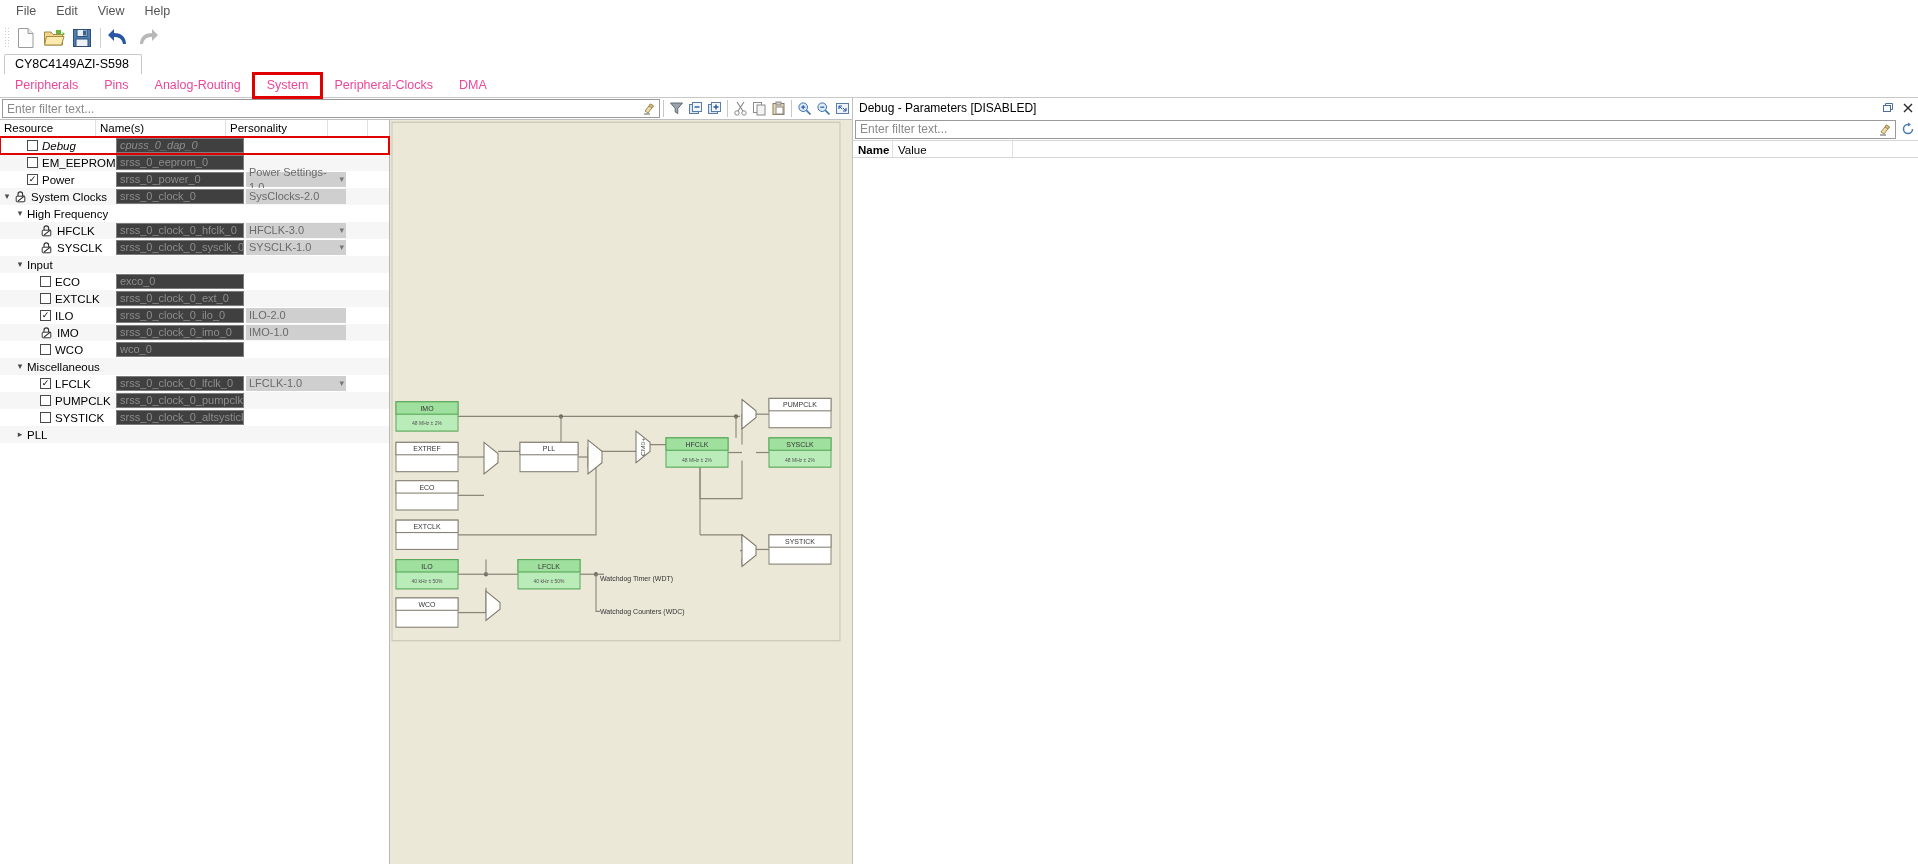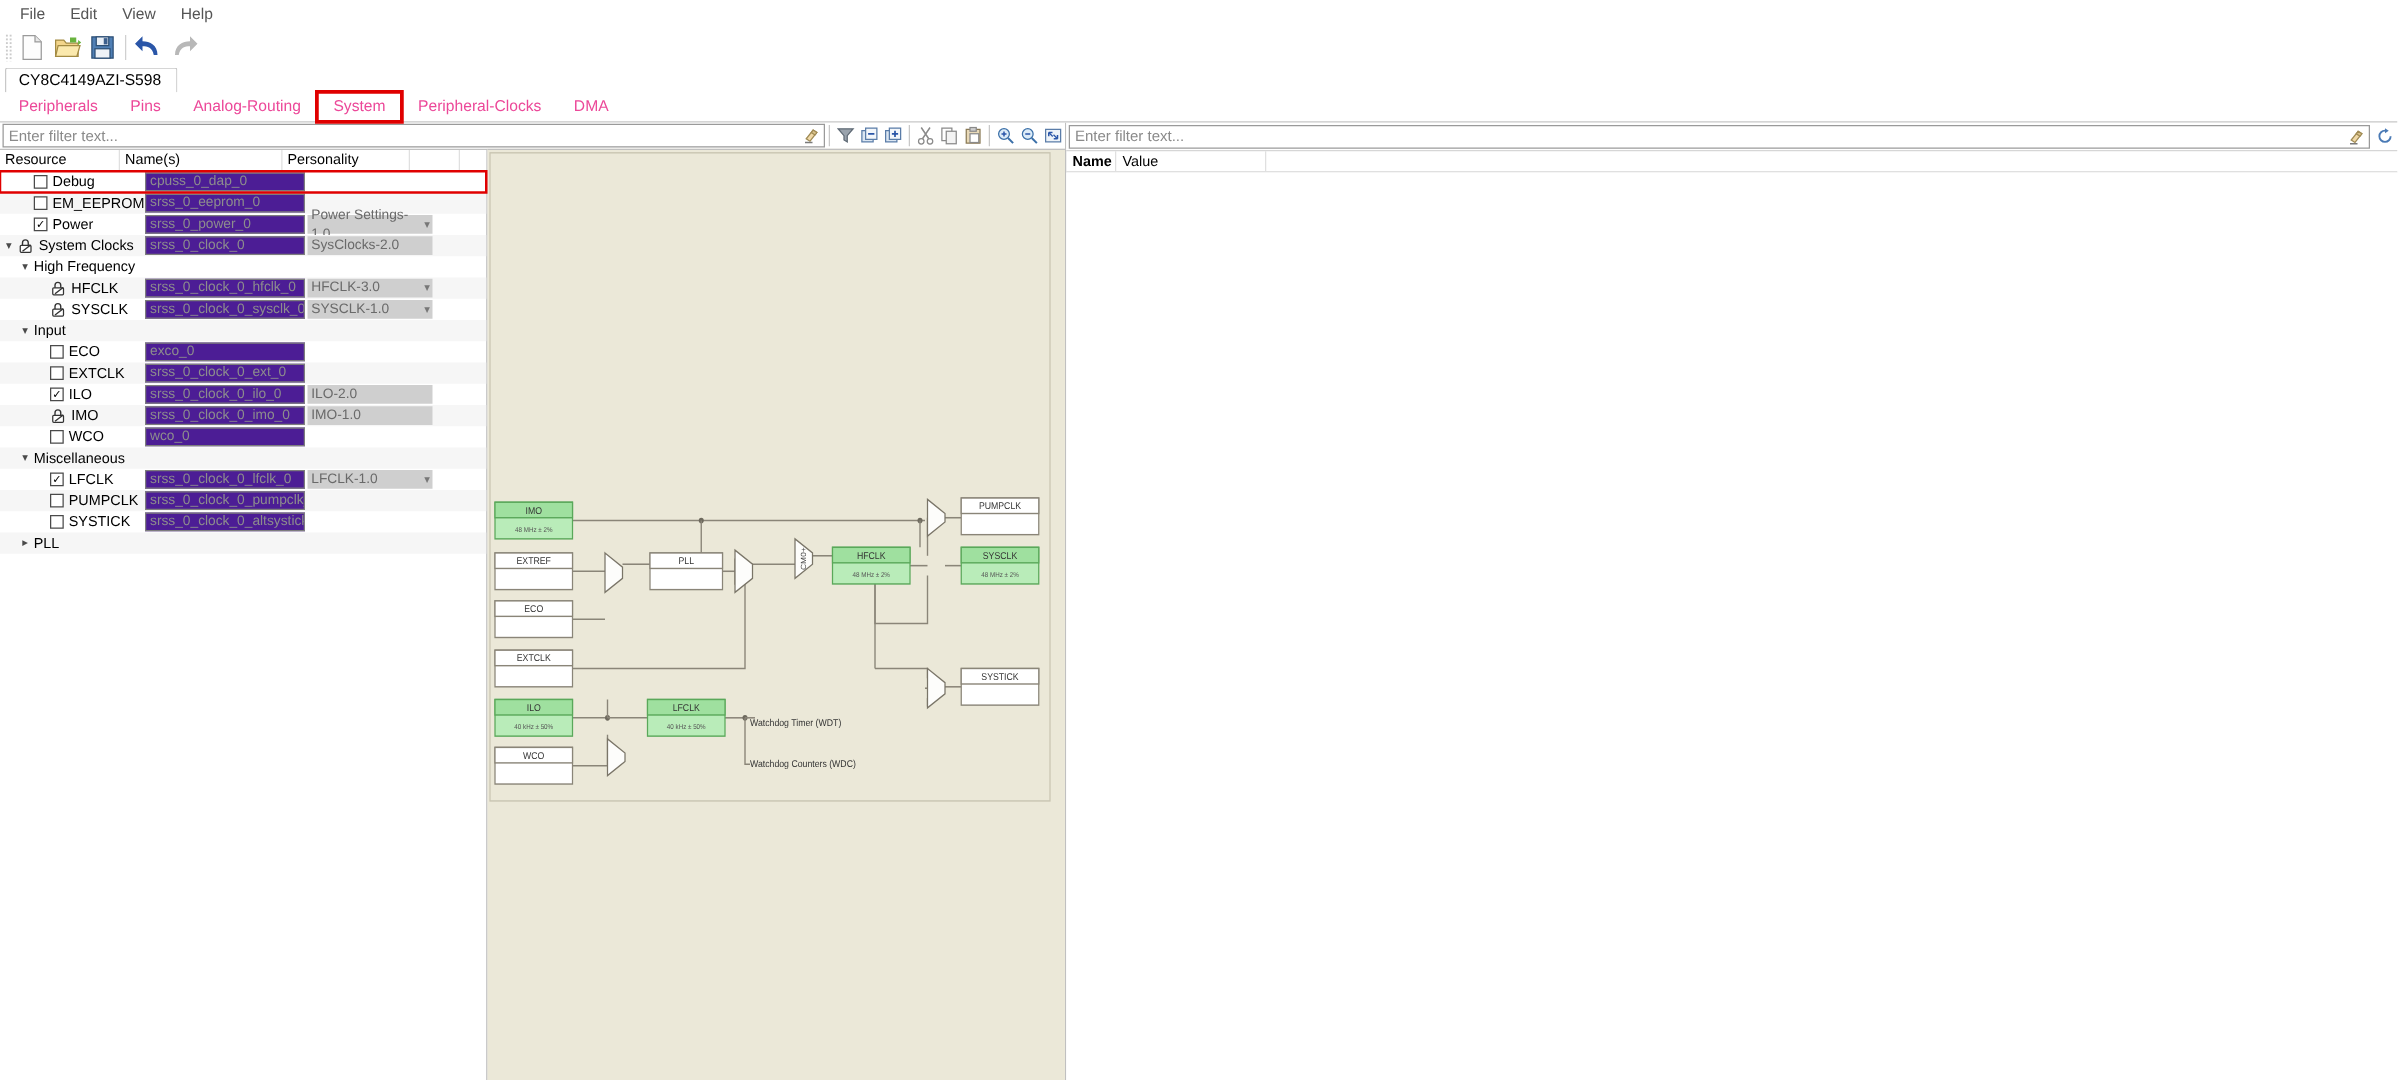--- a/index.html
+++ b/index.html
@@ -78,38 +78,38 @@
   .hdr div { font-size:11.5px; padding-left:4px; line-height:17px; border-right:1px solid #e0e0e0; }
   .hc1 { width:96px; } .hc2 { width:130px; } .hc3 { width:102px; } .hc4 { width:40px; }
   .row { display:flex; height:17px; align-items:stretch; font-size:11.5px; position:relative; }
   .row.alt { background:#f6f6f6; }
   .c-res { width:116px; display:flex; align-items:center; }
   .c-name { width:130px; display:flex; align-items:center; }
   .c-pers { width:102px; display:flex; align-items:flex-end; }
   .c-x { width:40px; }
   .namebox {
     width:128px; height:15px; margin:1px 0; border:1px solid #7d7d7d;
-    background:#4c1d95; color:#8d8d8d; font-size:11px; line-height:13px; padding-left:3px;
+    background:#404040; color:#8d8d8d; font-size:11px; line-height:13px; padding-left:3px;
     overflow:hidden; white-space:nowrap;
   }
   .persbox {
     width:100px; height:15px; margin:1px 0; background:#cfcfcf; color:#6a6a6a;
     font-size:11px; line-height:15px; padding-left:3px; display:flex;
     align-items:center; justify-content:space-between; padding-right:2px;
   }
   .persbox .cv { color:#777; font-size:9px; }
   .twisty { width:14px; text-align:center; color:#4a4a4a; font-size:9px; line-height:17px; }
   .cb {
     width:11px; height:11px; border:1px solid #4a4a4a; background:#fff;
     display:inline-flex; align-items:center; justify-content:center;
     font-size:9px; line-height:9px; color:#000; margin-right:4px; flex:0 0 auto;
   }
   .lockicon { width:13px; height:13px; margin-right:4px; flex:0 0 auto; }
   .rlabel { white-space:nowrap; }
-  .row.sel-outline { outline:2px solid #e00000; outline-offset:-1px; z-index:3; }
+  .row.sel-outline { outline:2px solid #e00000; outline-offset:-1px; z-index:3;font-style:italic; }
 
   
   .canvas { flex:1; background:#ebe8d8; border-top:1px solid #c0c0c0;
             position:relative; overflow:hidden; }
   .diagram { position:absolute; left:0; top:0; width:100%; height:100%; }
 
   
   .rp-title {
     height:20px; display:flex; align-items:center; justify-content:space-between;
     background:#ffffff; font-size:12px; padding:0 4px 0 6px;
@@ -672,20 +672,36 @@
               <text x="800" y="486" font-size="7" fill="#333" text-anchor="middle">SYSTICK</text>
             </g>
             <text x="600" y="519" font-size="7" fill="#333">Watchdog Timer (WDT)</text>
             <text x="600" y="548" font-size="7" fill="#333">Watchdog Counters (WDC)</text>
           </svg>
       </div>
     </div>
   </div>
 
   <div class="rightwrap">
+    <div class="rp-title">
+      <span>Debug - Parameters [DISABLED]</span>
+      <span class="ctrls">
+        <span>
+          <svg width="12" height="12" viewBox="0 0 12 12">
+            <rect x="1.5" y="3.5" width="7" height="6" fill="none" stroke="#4a6f9a"></rect>
+            <path d="M3.5 3.5 V1.5 H10.5 V7.5 H8.5" fill="none" stroke="#4a6f9a"></path>
+          </svg>
+        </span>
+        <span>
+          <svg width="12" height="12" viewBox="0 0 12 12">
+            <path d="M2 2 L10 10 M10 2 L2 10" stroke="#2a2a2a" stroke-width="1.4"></path>
+          </svg>
+        </span>
+      </span>
+    </div>
     <div class="rp-filter">
       <div class="rp-filterbox">
         <span>Enter filter text...</span>
         <span class="eraser">
           <svg width="15" height="15" viewBox="0 0 15 15">
             <path d="M4 10 L9.5 3 L12.5 5 L7 12 Z" fill="#f0d9a8" stroke="#a08b55"></path>
             <path d="M9.5 3 L12.5 5 L11 7 L8 5 Z" fill="#d8c089" stroke="#a08b55"></path>
             <path d="M3 13 H9" stroke="#7a7a7a" stroke-width="1.2"></path>
           </svg>
         </span>

